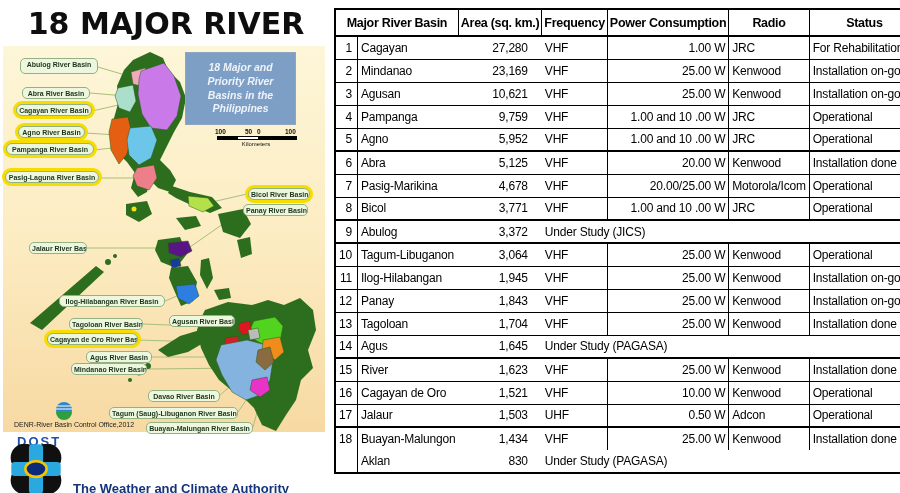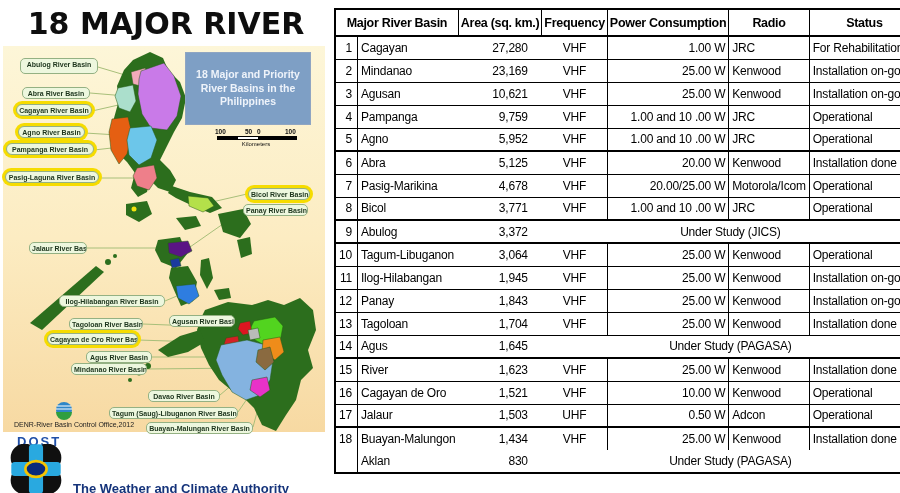--- a/index.html
+++ b/index.html
@@ -16,23 +16,23 @@
 
   .map{position:absolute;left:3px;top:46px;width:322px;height:386px;
     background:linear-gradient(180deg,var(--mapbg1) 0%,#fcecc2 50%,var(--mapbg2) 100%);}
   .map-svg{position:absolute;left:3px;top:46px;width:322px;height:386px;}
 
   .map-label{position:absolute;height:12px;line-height:11px;padding:0 2px;white-space:nowrap;overflow:hidden;
     background:var(--label-bg);border:1px solid #94b183;border-radius:5px;
     font-size:7px;font-weight:bold;color:#1c341c;text-align:center;z-index:3;}
   .map-label.hl{box-shadow:0 0 0 3px var(--hl);border-radius:6px;}
 
-  .legend{position:absolute;left:185px;top:52px;width:126px;height:73px;background:var(--legend);
+  .legend{position:absolute;left:185px;top:52px;width:111px;height:73px;background:var(--legend);
     border:1px solid #8fa5c2;color:#eef3fa;font-weight:bold;font-size:10.5px;line-height:1.3;
-    display:flex;align-items:center;justify-content:center;text-align:center;padding:0 10px;z-index:2;}
+    display:flex;align-items:center;justify-content:center;text-align:center;padding:0 10px;z-index:2;font-style:italic;}
 
   .scalebar{position:absolute;left:215px;top:128px;width:82px;height:20px;font-size:6.5px;color:#111;z-index:2;}
   .scalebar .lab{position:absolute;top:0;font-weight:bold;}
   .scalebar .bar{position:absolute;top:8px;left:2px;height:4px;display:flex;border:0.5px solid #000;}
   .scalebar .seg{height:100%;}
   .scalebar .unit{position:absolute;top:13px;left:0;width:100%;text-align:center;font-size:6px;}
 
   .attribution{position:absolute;left:14px;top:421px;font-size:7px;color:#222;z-index:3;}
 
   .logo-dost{position:absolute;left:17px;top:434px;font-size:13px;font-weight:bold;color:#1f4fa8;letter-spacing:2px;z-index:3;}
@@ -43,21 +43,21 @@
 
   .tbl-wrap{position:absolute;left:334px;top:8px;}
   table{border-collapse:collapse;table-layout:fixed;background:#fff;border:2px solid #000;}
   th{border-right:1px solid #000;border-bottom:2px solid #000;font-size:12.5px;font-weight:bold;
      height:27px;letter-spacing:-0.3px;padding:0 2px;color:#000;white-space:nowrap;overflow:hidden;}
   td{font-size:12px;height:23px;padding:0 3px;letter-spacing:-0.2px;color:#000;white-space:nowrap;overflow:hidden;}
   tr.bb  td{border-bottom:1px solid #000;}
   tr.bb2 td{border-bottom:2px solid #000;}
   tr.bb0 td{border-bottom:0;}
   td.br{border-right:1px solid #000;}
-  td.ra{text-align:right;} td.ca{text-align:center;} td.la{text-align:left;}
+  td.ra{text-align:right;} td.ca{text-align:left;} td.la{text-align:left;}
   td.num{padding-right:5px;}
   td.area{padding-right:14px;}
 </style>
 </head>
 <body>
 
 <div id="stage">
 
   <div class="title">18 MAJOR RIVER BASINS</div>
 

